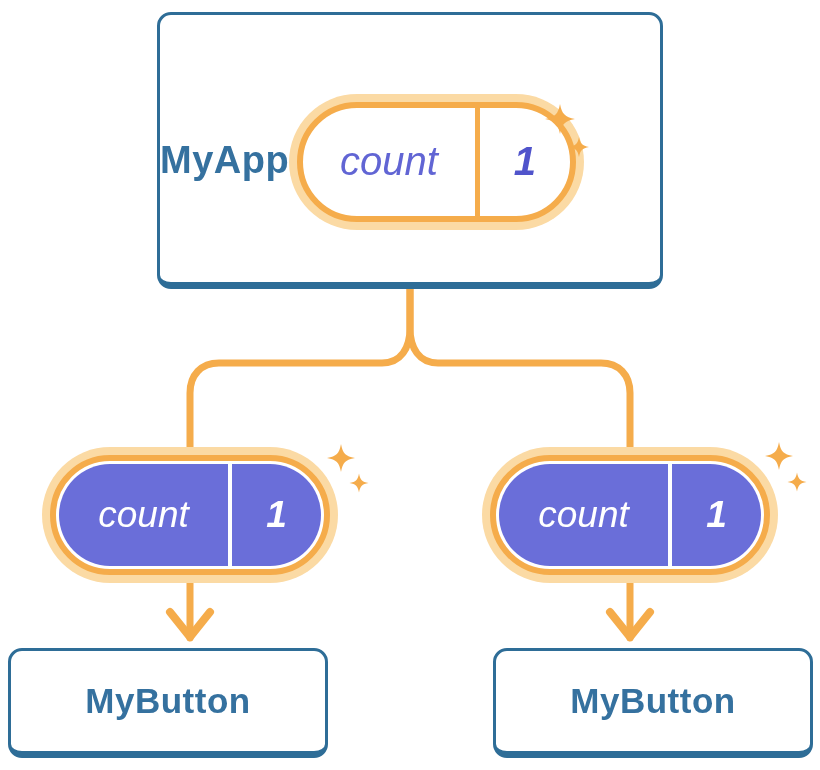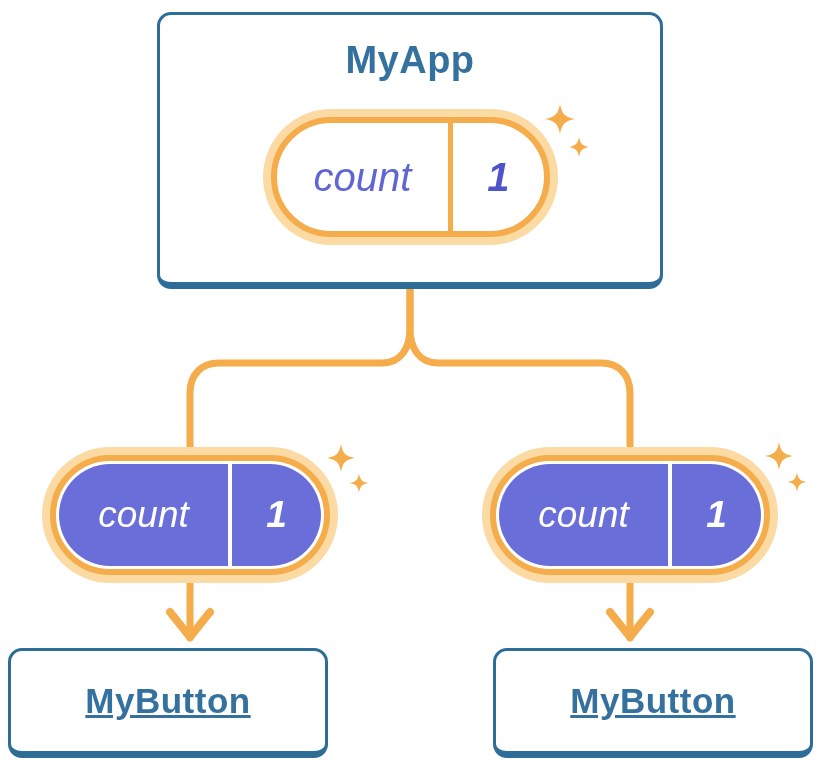--- a/index.html
+++ b/index.html
@@ -23,25 +23,25 @@
   svg.layer{position:absolute;left:0;top:0;width:820px;height:770px;pointer-events:none;}
   .connector{fill:none;stroke:var(--orange);stroke-width:7;stroke-linecap:round;stroke-linejoin:round;}
   .arrow-shaft{fill:none;stroke:var(--orange);stroke-width:7;stroke-linecap:round;}
   .arrow-head{fill:none;stroke:var(--orange);stroke-width:8;stroke-linecap:round;stroke-linejoin:round;}
   .sparkle{fill:var(--orange);}
 
   .card{
     position:absolute;box-sizing:border-box;background:var(--card-bg);
     border:3px solid var(--card-border);border-bottom-width:7px;border-radius:14px;
   }
-  .root-card{left:157px;top:12px;width:506px;height:277px;display:flex;flex-direction:column;align-items:center;}
+  .root-card{left:157px;top:12px;width:506px;height:277px;display:flex;flex-direction:row;align-items:center;}
   .card-title{color:var(--title-text);font-weight:bold;font-size:38px;line-height:46px;letter-spacing:0.5px;}
   .root-card .card-title{margin-top:22px;}
   .child-card{display:flex;align-items:center;justify-content:center;}
-  .child-card .card-title{font-size:35px;margin-top:0;text-decoration:underline;}
+  .child-card .card-title{font-size:35px;margin-top:0;}
   .child-card.pos-left{left:8px;top:648px;width:320px;height:110px;}
   .child-card.pos-right{left:493px;top:648px;width:320px;height:110px;}
 
   .pill{
     box-sizing:border-box;border-radius:999px;background:var(--cream);padding:8px;font-style:italic;
   }
   .pill-mid{
     box-sizing:border-box;height:100%;border:6px solid var(--orange);border-radius:999px;
     background:#fff;display:flex;align-items:stretch;overflow:hidden;
   }

